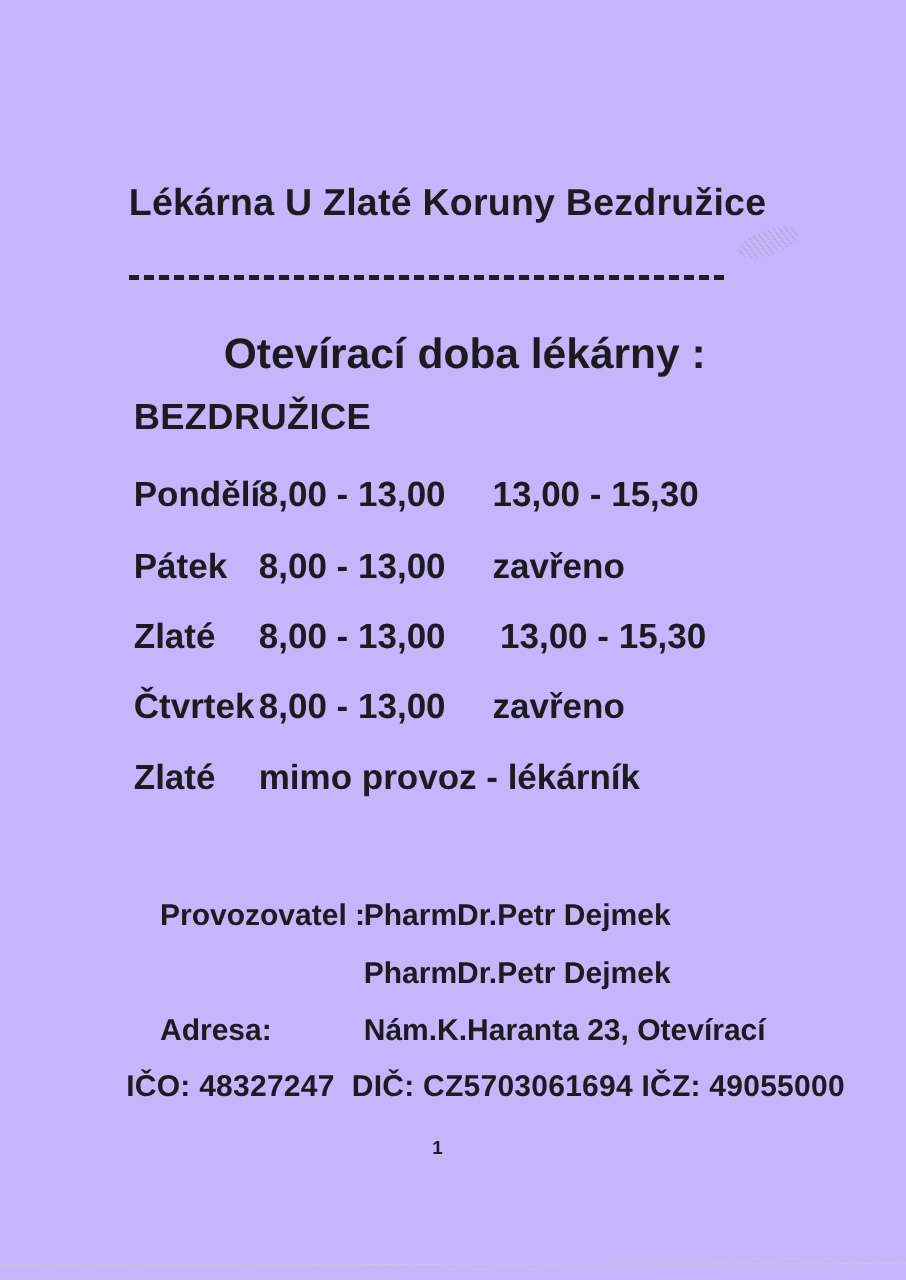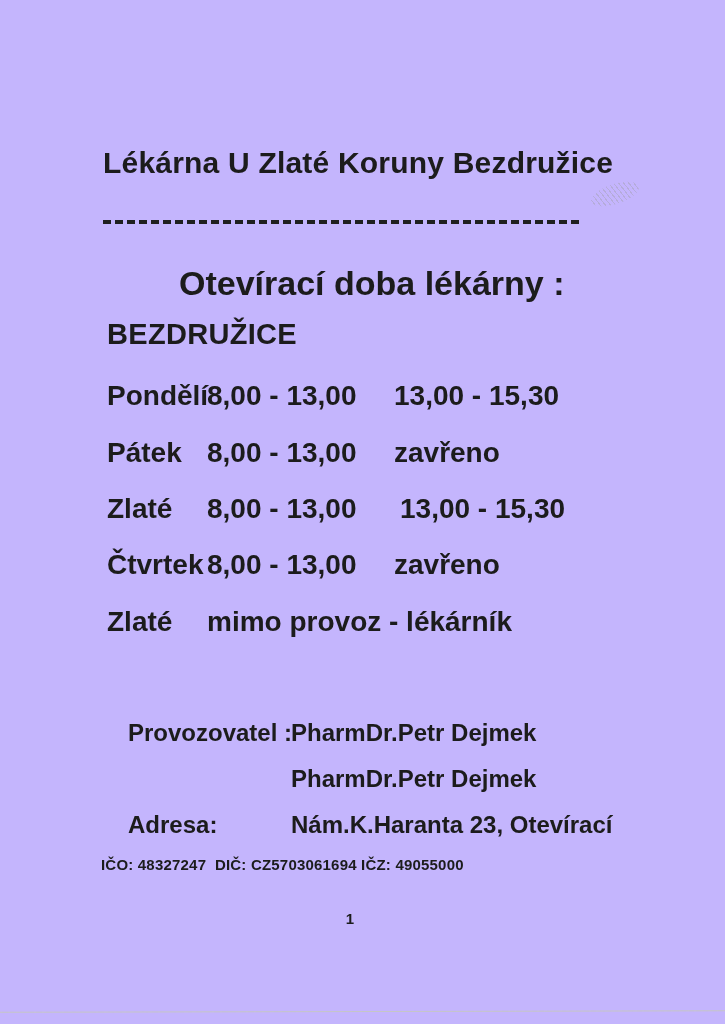--- a/index.html
+++ b/index.html
@@ -50,21 +50,21 @@
   .detail-row { left: 103px; width: 560px; height: 34px; font-size: 24px; font-weight: 600; }
   .detail-row > span { position: absolute; top: 0; white-space: nowrap; }
   .detail-label { left: 0; margin-left: 25px; }
   .detail-value { left: 188px; }
   .drow-0 { top: 719px; }
   .drow-1 { top: 765px; }
   .drow-2 { top: 811px; }
 
   .registry {
     left: 101px; top: 856px;
-    font-size: 15px; font-weight: 600; white-space: pre; letter-spacing: 0.2px;
+    font-size: 24px; font-weight: 600; white-space: pre; letter-spacing: 0.2px;
   }
 
   .page-number {
     left: 340px; top: 910px; width: 20px; text-align: center;
     font-size: 15px; font-weight: 600;
   }
 
   .scan-edge-line {
     left: 0; top: 1011px; width: 725px; height: 1px;
     background: #c6c6c6; transform: rotate(-0.12deg);

